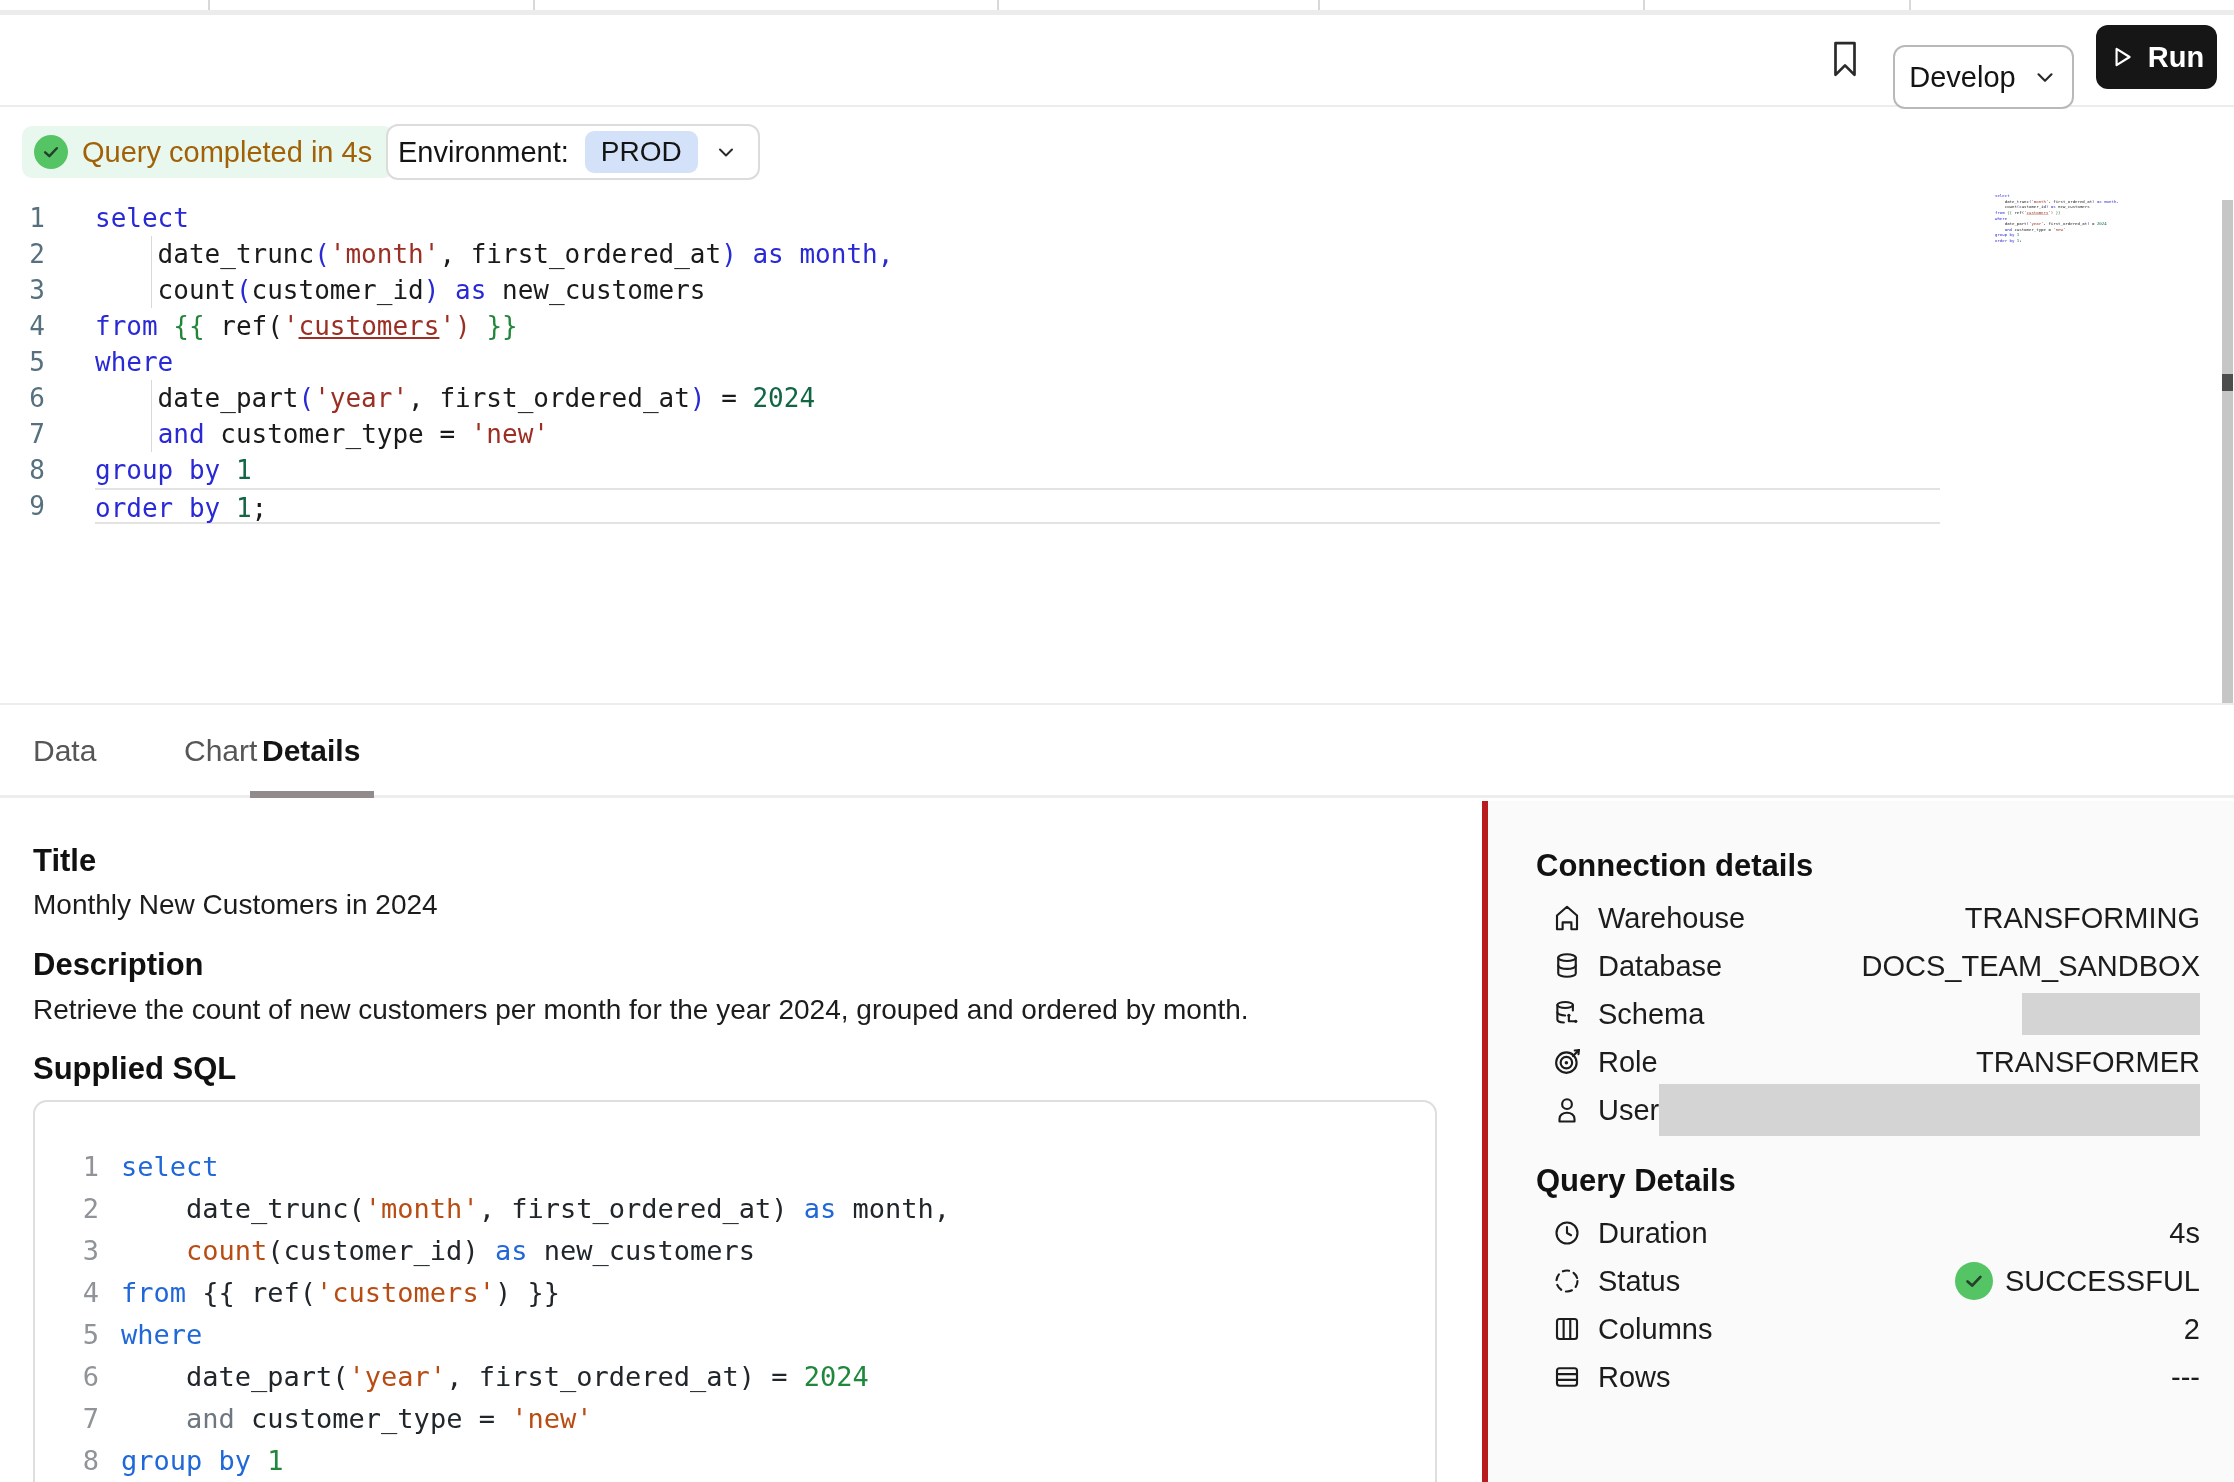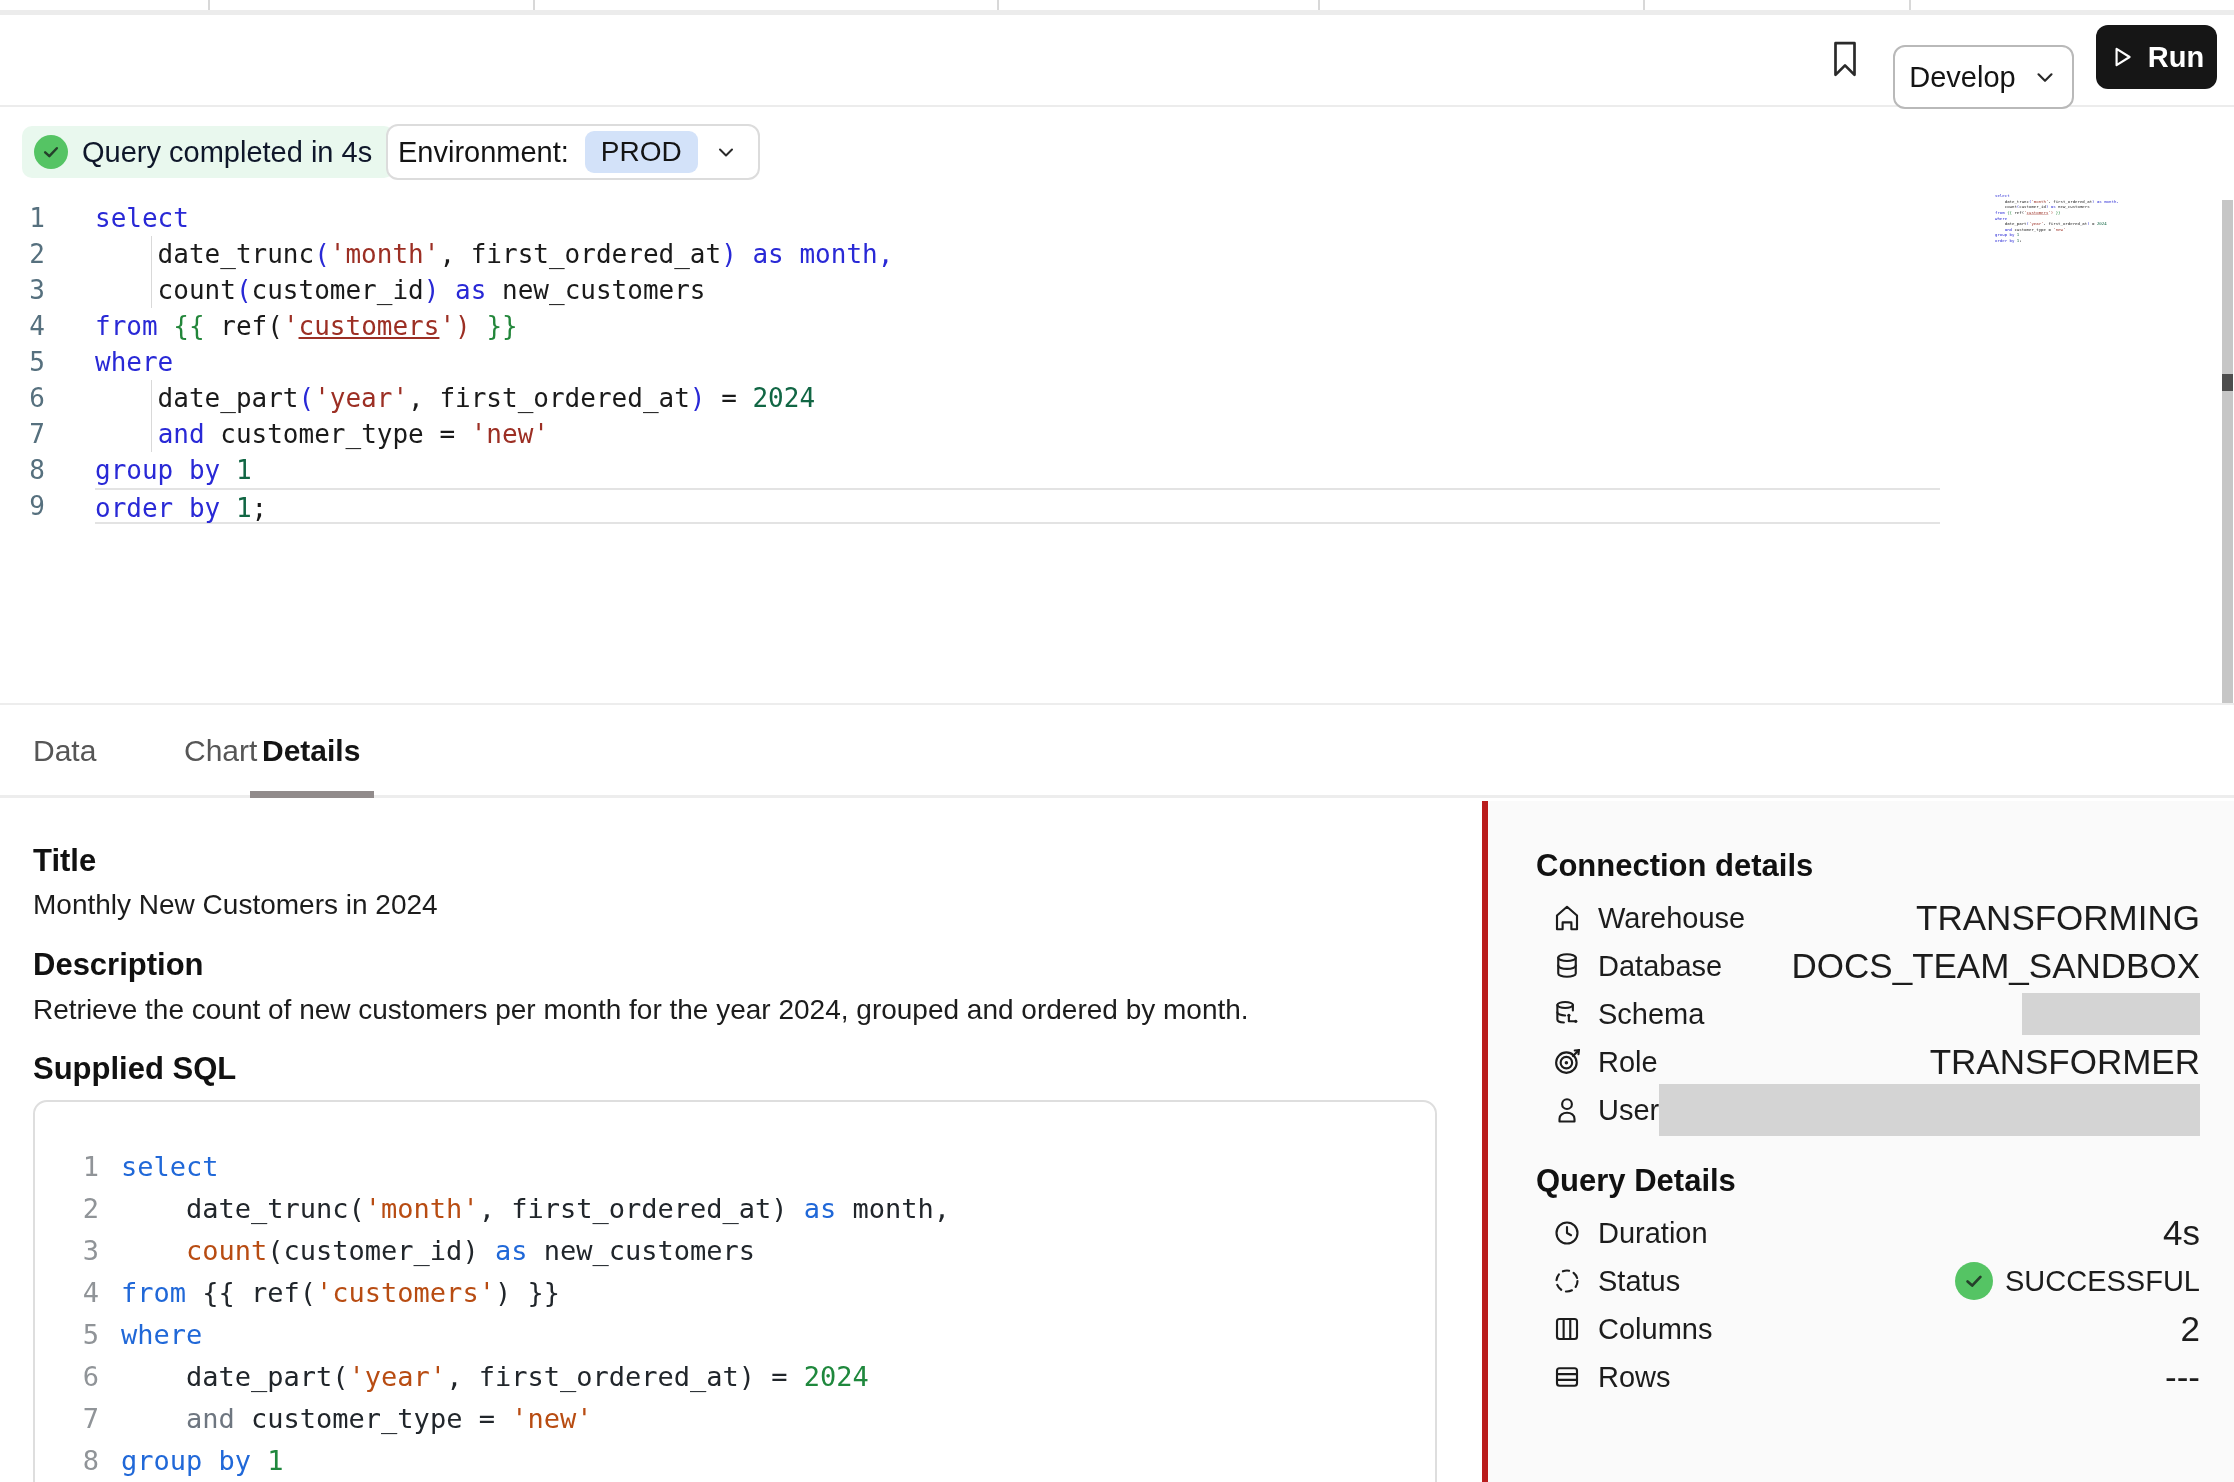--- a/index.html
+++ b/index.html
@@ -21,21 +21,21 @@
     font-size:29px; font-weight:500; color:#141414; cursor:pointer; font-family:inherit;margin-top:20px; }
   .btn-run { position:absolute; left:2096px; top:10px; width:121px; height:64px;
     background:#161616; border:none; border-radius:12px;
     display:flex; align-items:center; justify-content:center; gap:13px;
     font-size:29px; font-weight:600; color:#fff; cursor:pointer; font-family:inherit; }
 
   
   .status-row { position:absolute; left:0; top:109px; width:2234px; height:82px; background:#fff; }
   .success-pill { position:absolute; left:22px; top:17px; height:52px; padding:0 22px 0 12px;
     background:#e9f8ee; border-radius:10px; display:flex; align-items:center; gap:14px; }
-  .success-pill .txt { font-size:29px; font-weight:500; color:#0f172a; }
+  .success-pill .txt { font-size:29px; font-weight:500; color:#a16207; }
   .check-circle { width:34px; height:34px; border-radius:50%; background:#55c464;
     display:flex; align-items:center; justify-content:center; flex:0 0 auto; }
   .env-select { position:absolute; left:386px; top:15px; height:56px; padding:0 20px 0 10px;
     background:#fff; border:2px solid #dcdcdc; border-radius:12px;
     display:flex; align-items:center; gap:16px; cursor:pointer; }
   .env-select .lbl { font-size:29px; color:#141414; }
   .prod-pill { background:#d3e2f9; border-radius:9px; padding:5px 16px; font-size:28px; color:#141414; }
 
   
   .editor { position:absolute; left:0; top:191px; width:2234px; height:512px; background:#fff; }
@@ -80,21 +80,21 @@
   .sql-card .tok-kw { color:#2068d8; } .sql-card .tok-str { color:#b84c12; }
   .sql-card .tok-fn { color:#b84c12; } .sql-card .tok-num { color:#1f883d; }
   .sql-card .tok-op { color:#6e7680; } .sql-card .tok-txt { color:#21262b; }
 
   .details-right { position:absolute; left:1482px; top:801px; width:752px; height:681px;
     background:#fafafa; border-left:6px solid #b91c1c; }
   .panel-h { position:absolute; left:48px; font-size:31px; font-weight:700; color:#111; }
   .kv-row { position:absolute; left:64px; width:648px; height:48px; display:flex; align-items:center; }
   .kv-row .ic { width:30px; height:30px; margin-right:16px; flex:0 0 auto; display:flex; align-items:center; }
   .kv-row .lbl { font-size:29px; color:#1c1c1c; }
-  .kv-row .val { margin-left:auto; font-size:35px; color:#1c1c1c; text-align:center; }
+  .kv-row .val { margin-left:auto; font-size:29px; color:#1c1c1c; text-align:center; }
   .redact-sm { margin-left:auto; width:178px; height:42px; background:#d4d4d4; }
   .redact-lg { margin-left:auto; width:548px; height:52px; background:#d4d4d4; }
   .status-val { margin-left:auto; display:flex; align-items:center; gap:12px; font-size:29px; color:#1c1c1c; }
   .check-circle-lg { width:38px; height:38px; border-radius:50%; background:#55c464;
     display:flex; align-items:center; justify-content:center; }
 
   svg { display:block; }
 </style>
 </head>
 <body>

